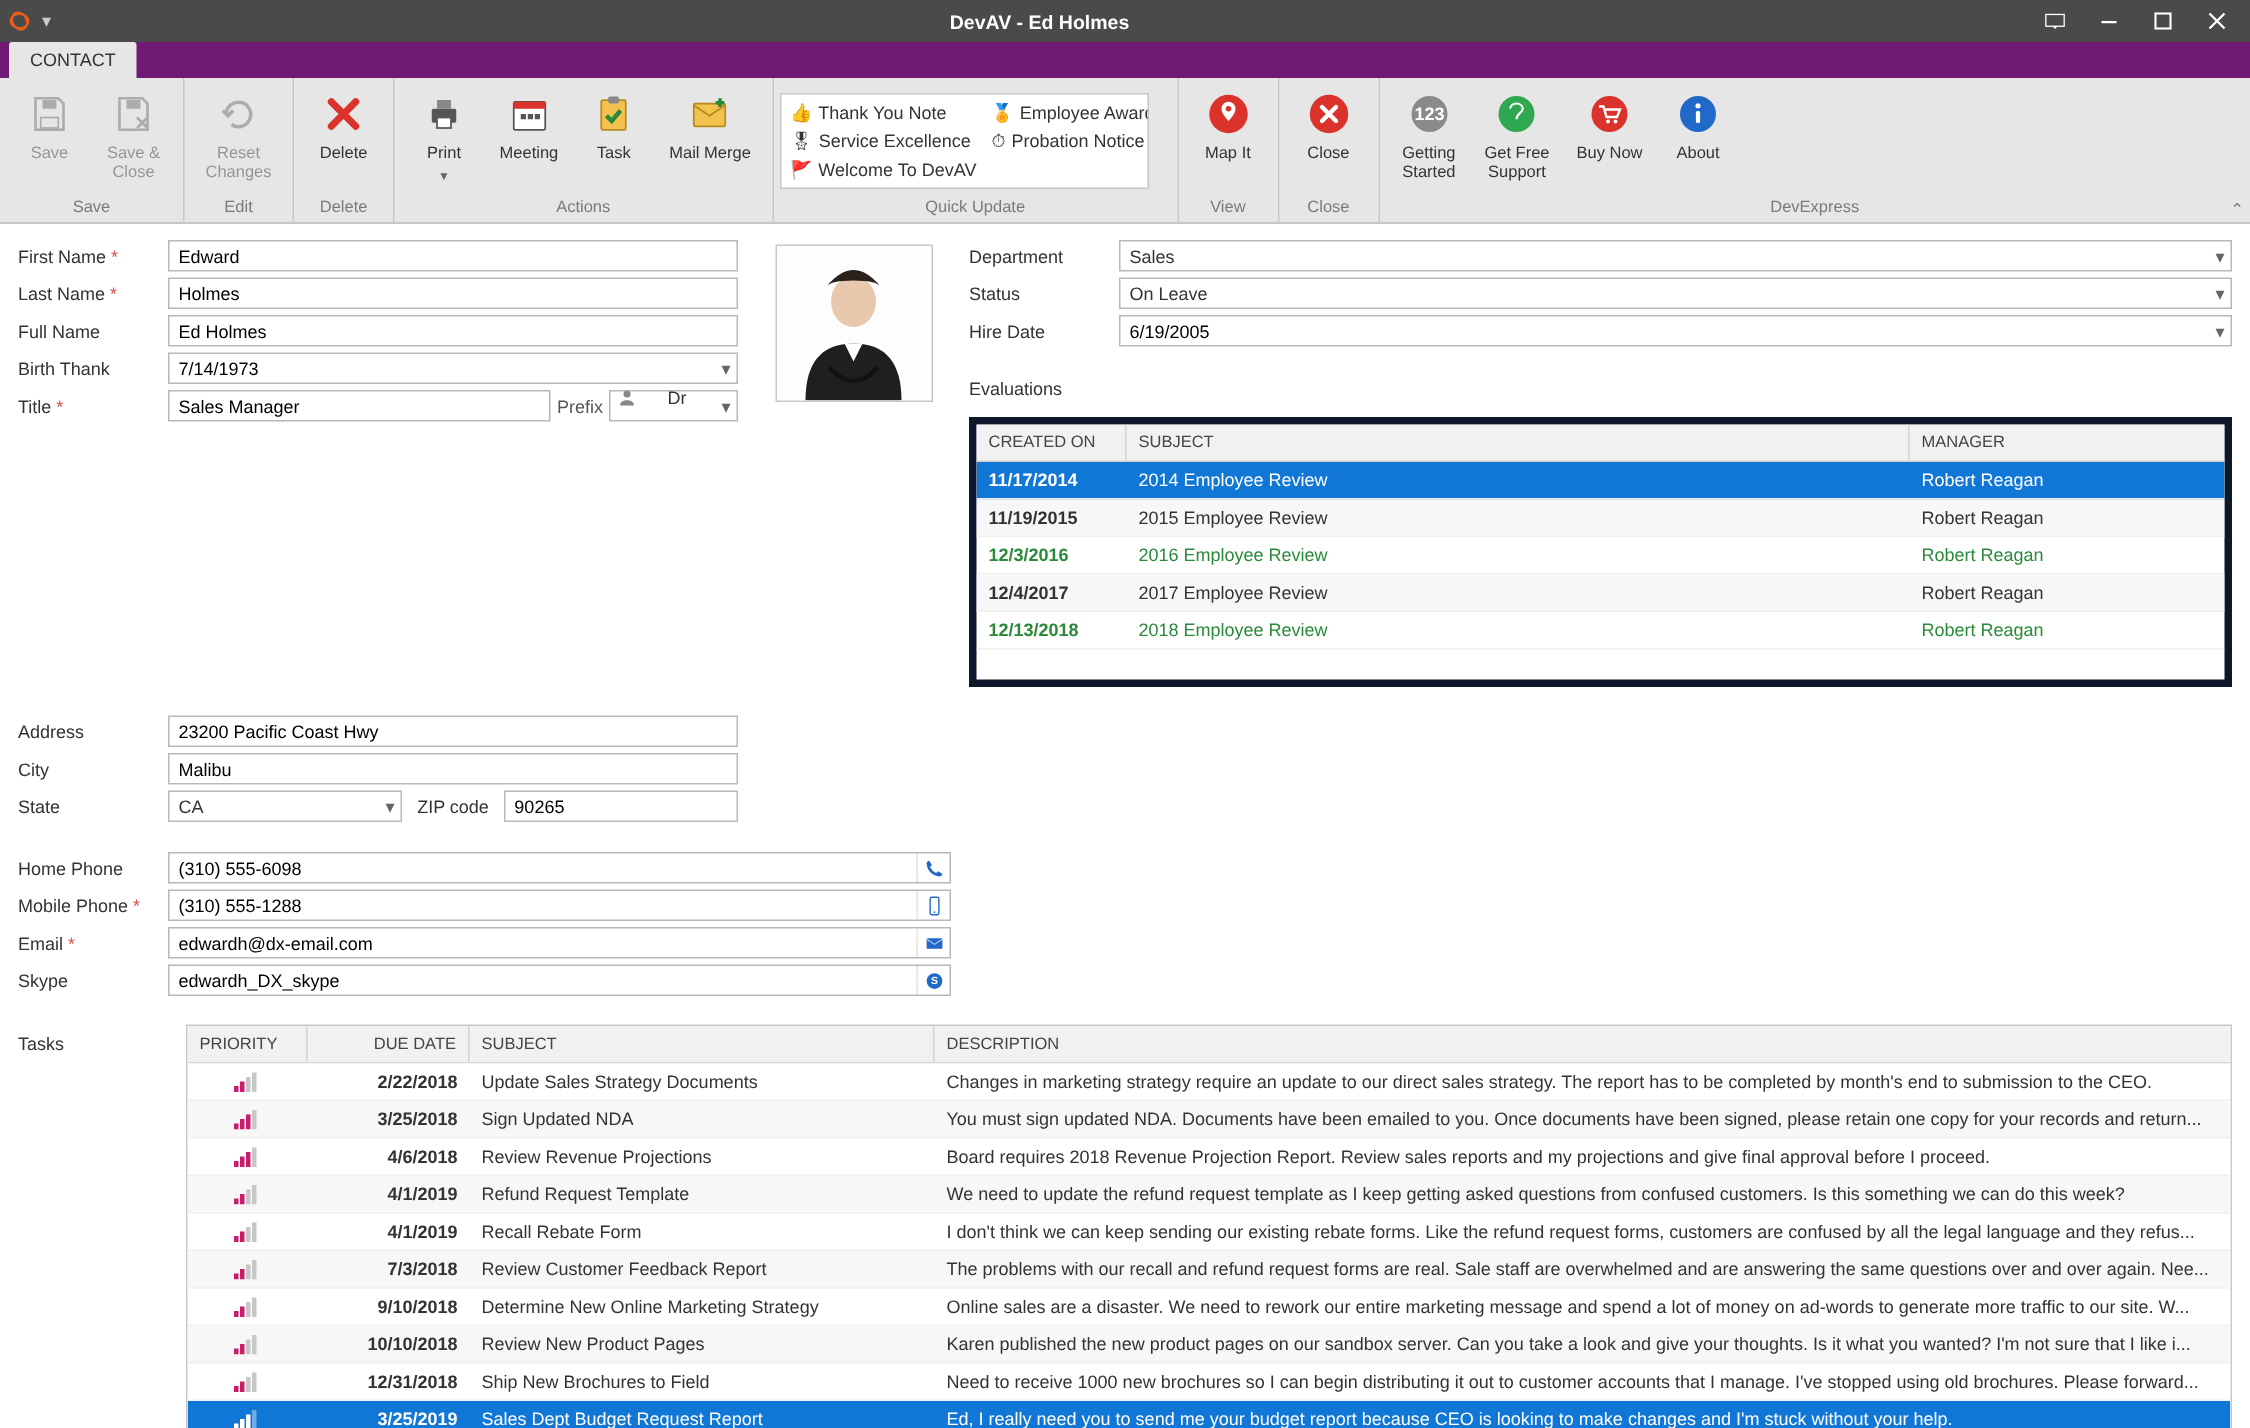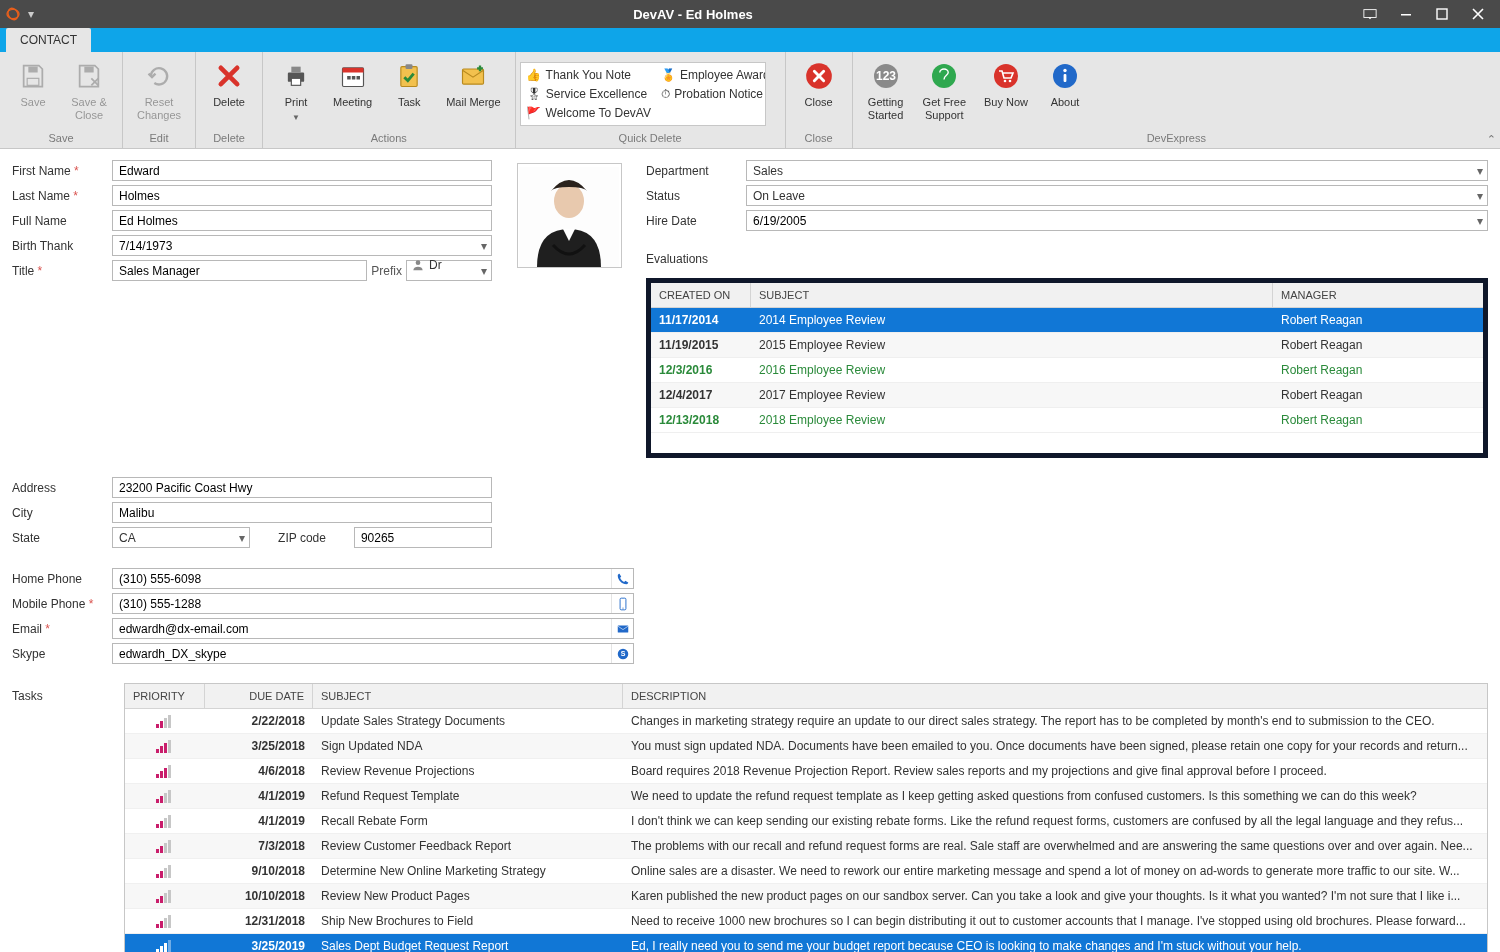--- a/index.html
+++ b/index.html
@@ -8,21 +8,21 @@
 
 
 .titlebar { height: 28px; background: #4a4a4a; color: #fff; display: flex; align-items: center; padding: 0 4px; }
 .titlebar .sys-left { display: flex; align-items: center; gap: 6px; }
 .titlebar .app-icon { width: 18px; height: 18px; display:flex; align-items:center; justify-content:center;}
 .titlebar .title { flex: 1; text-align: center; font-size: 13px; font-weight: 600; }
 .titlebar .sys-right { display: flex; }
 .titlebar .sys-btn { width: 36px; height: 28px; display: flex; align-items: center; justify-content: center; cursor: pointer; color: #fff; }
 
 
-.tabrow { height: 26px; background: #0ea5e9; display: flex; align-items: flex-end; padding-left: 6px; }
+.tabrow { height: 26px; background: #701a75; display: flex; align-items: flex-end; padding-left: 6px; }
 .tabrow .tab { background: #e6e6e6; color:#333; padding: 5px 14px 5px 14px; font-size: 12px; border-top-left-radius: 2px; border-top-right-radius: 2px; }
 
 
 .ribbon { background: #e6e6e6; color:#333; display: flex; align-items:stretch; border-bottom: 1px solid #c7c7c7; height: 104px; position:relative;}
 .ribbon-group { display:flex; flex-direction:column; border-right:1px solid #c7c7c7; position:relative;}
 .ribbon-group .body { flex:1; display:flex; align-items:center; padding:4px 8px 0 8px; gap:6px;}
 .ribbon-group .caption { text-align:center; font-size:11px; color:#7a7a7a; padding:2px 0 4px 0; }
 .ribbon-btn { display:flex; flex-direction:column; align-items:center; justify-content:flex-start; padding:4px 6px 2px 6px; min-width:50px; cursor:pointer; text-align:center; gap:4px; height:74px;}
 .ribbon-btn.disabled { opacity:.45; cursor:default;}
 .ribbon-btn .ic { width:32px; height:32px; display:flex; align-items:center; justify-content:center; }
@@ -42,23 +42,23 @@
 .field-input input{border:none; outline:none; width:100%; font-size:12px; background:transparent;}
 .field-input .tail { position:absolute; right:0; top:0; height:100%; display:flex; align-items:center;}
 .icon-btn { width:22px; height:19px; display:flex; align-items:center; justify-content:center; border-left:1px solid #e4e4e4; color:#2169c9; cursor:pointer;}
 .dropdown-arrow{position:absolute; right:4px; top:50%; transform:translateY(-50%); pointer-events:none; color:#666;}
 .col-left { grid-column:1; display:flex; flex-direction:column; gap:2px;}
 .photo-box { grid-column:2; grid-row:1 / span 4; display:flex; justify-content:center; align-items:flex-start; padding-top:4px;}
 .photo { width:105px; height:105px; border:1px solid #c7c7c7; background:#fff; display:flex; align-items:flex-end; justify-content:center; overflow:hidden;}
 .col-right { grid-column:3; display:flex; flex-direction:column; gap:2px;}
 .prefix-box{display:flex; align-items:center; margin-left:4px;}
 .prefix-label{font-size:12px; color:#555; margin-right:4px;}
-.prefix-input{height:21px; border:1px solid #b8b8b8; display:flex; align-items:center; padding:0 14px 12px 4px; gap:4px; width:86px; position:relative;}
-
-.state-row{display:flex; gap:24px;}
+.prefix-input{height:21px; border:1px solid #b8b8b8; display:flex; align-items:center; padding:0 14px 12px 4px; gap:20px; width:86px; position:relative;}
+
+.state-row{display:flex; gap:6px;}
 .state-row .state-sel{width:108px;}
 .state-row .zip-lbl{display:flex; align-items:center; font-size:12px; padding:0 4px;}
 .state-row .zip-in{width:96px;}
 
 .section-label{font-size:12px; color:#333; padding:4px 0 4px 0;}
 
 
 .eval-box{border:5px solid #0f172a; margin-top:6px; flex:1; min-height:180px; display:flex; flex-direction:column; overflow:hidden;}
 .eval-head{display:flex; background:#f1f1f1; border-bottom:1px solid #d4d4d4;}
 .eval-head div{padding:6px 8px; font-size:11px; color:#444; text-transform:uppercase; border-right:1px solid #d4d4d4;}
@@ -268,23 +268,38 @@
                 <span>Probation Notice</span>
               </div>
               <div class="ql-item">
                 <span style="font-size:12px;">🚩</span>
                 <span>Welcome To DevAV</span>
               </div>
             </div>
 
         </div>
       </div>
-      <div class="caption">Quick Delete</div>
-    </div>
-
+      <div class="caption">Quick Update</div>
+    </div>
+
+    <div class="ribbon-group">
+      <div class="body">
+        <div class="ribbon-btn">
+          <span class="ic">
+              <svg width="28" height="28" viewBox="0 0 24 24">
+                <circle cx="12" cy="12" r="11" fill="#d9332b"></circle>
+                <path d="M12 5a4 4 0 0 1 4 4c0 3-4 7-4 7s-4-4-4-7a4 4 0 0 1 4-4z" fill="#fff"></path>
+                <circle cx="12" cy="9" r="1.6" fill="#d9332b"></circle>
+              </svg>
+            </span>
+          <span class="lbl">Map It</span>
+        </div>
+      </div>
+      <div class="caption">View</div>
+    </div>
 
     <div class="ribbon-group">
       <div class="body">
         <div class="ribbon-btn">
           <span class="ic">
               <svg width="28" height="28" viewBox="0 0 24 24">
                 <circle cx="12" cy="12" r="11" fill="#d9332b"></circle>
                 <path d="M8 8l8 8M16 8l-8 8" stroke="#fff" stroke-width="2.5" stroke-linecap="round"></path>
               </svg>
             </span>

